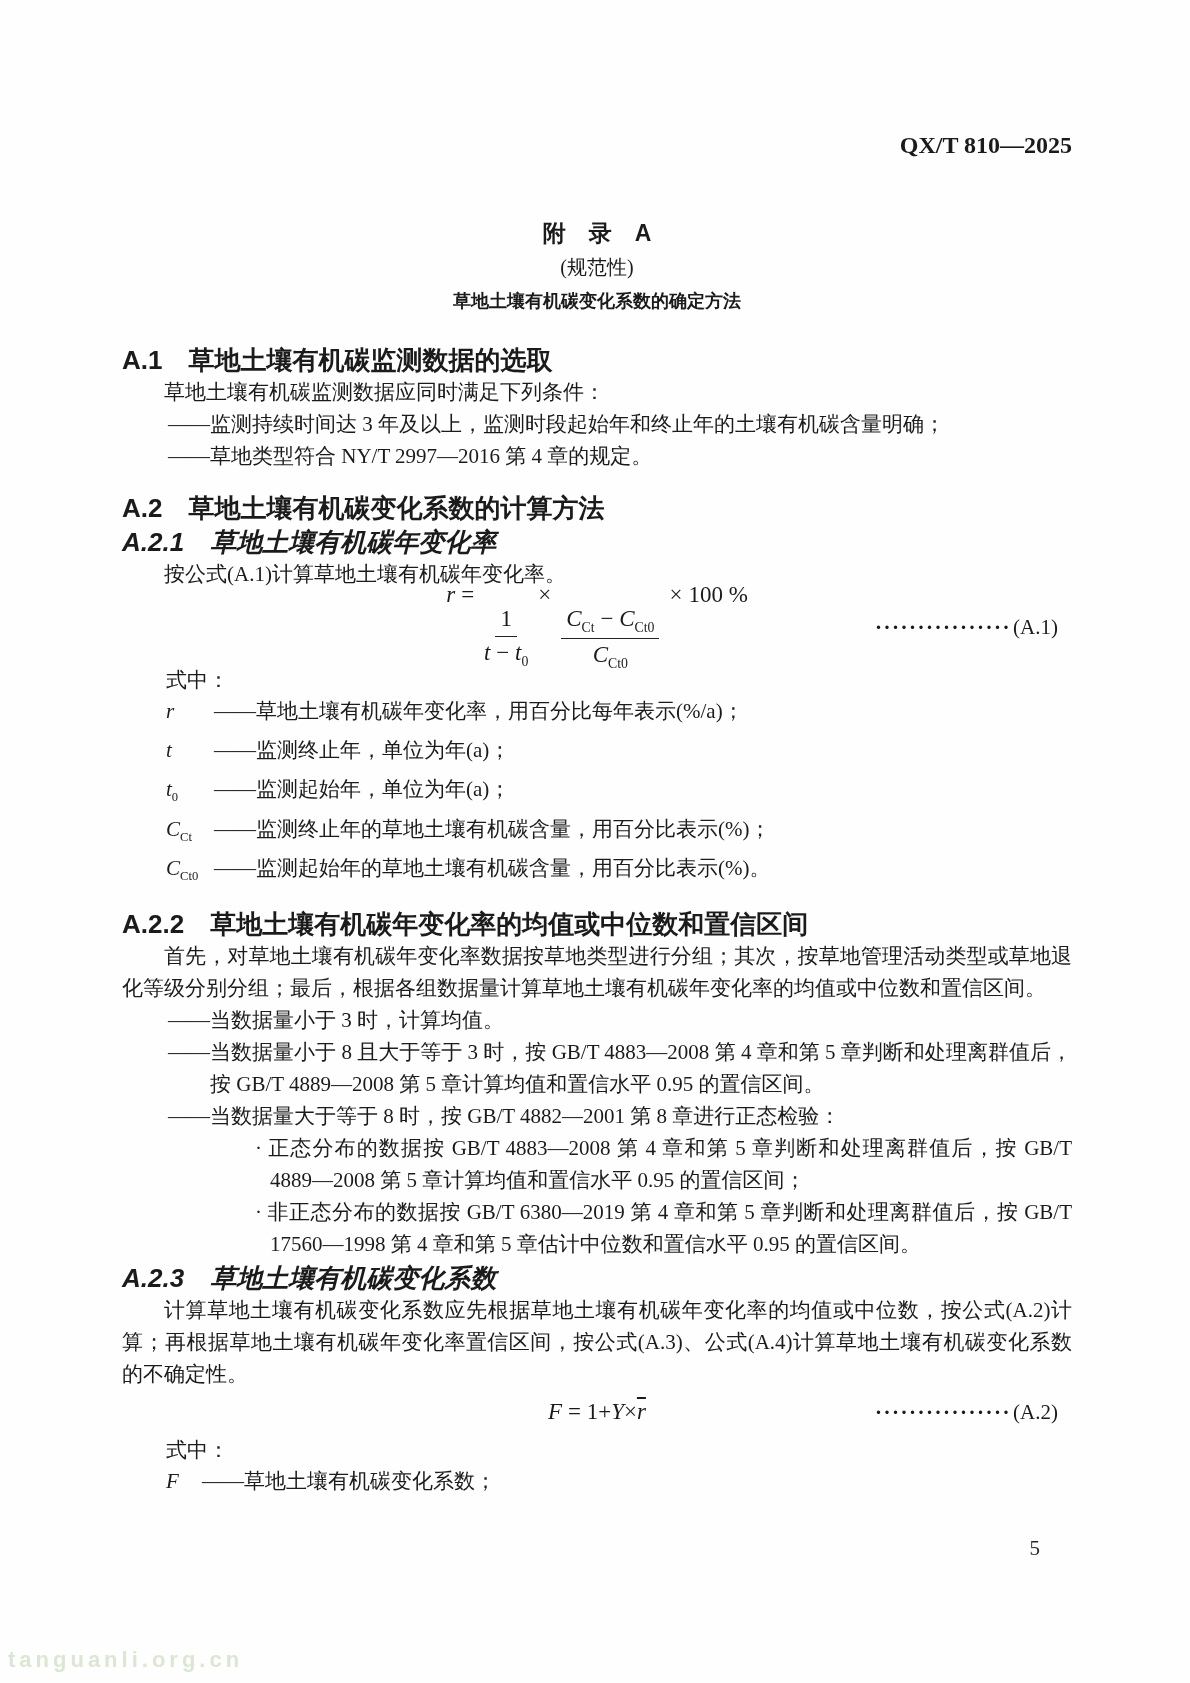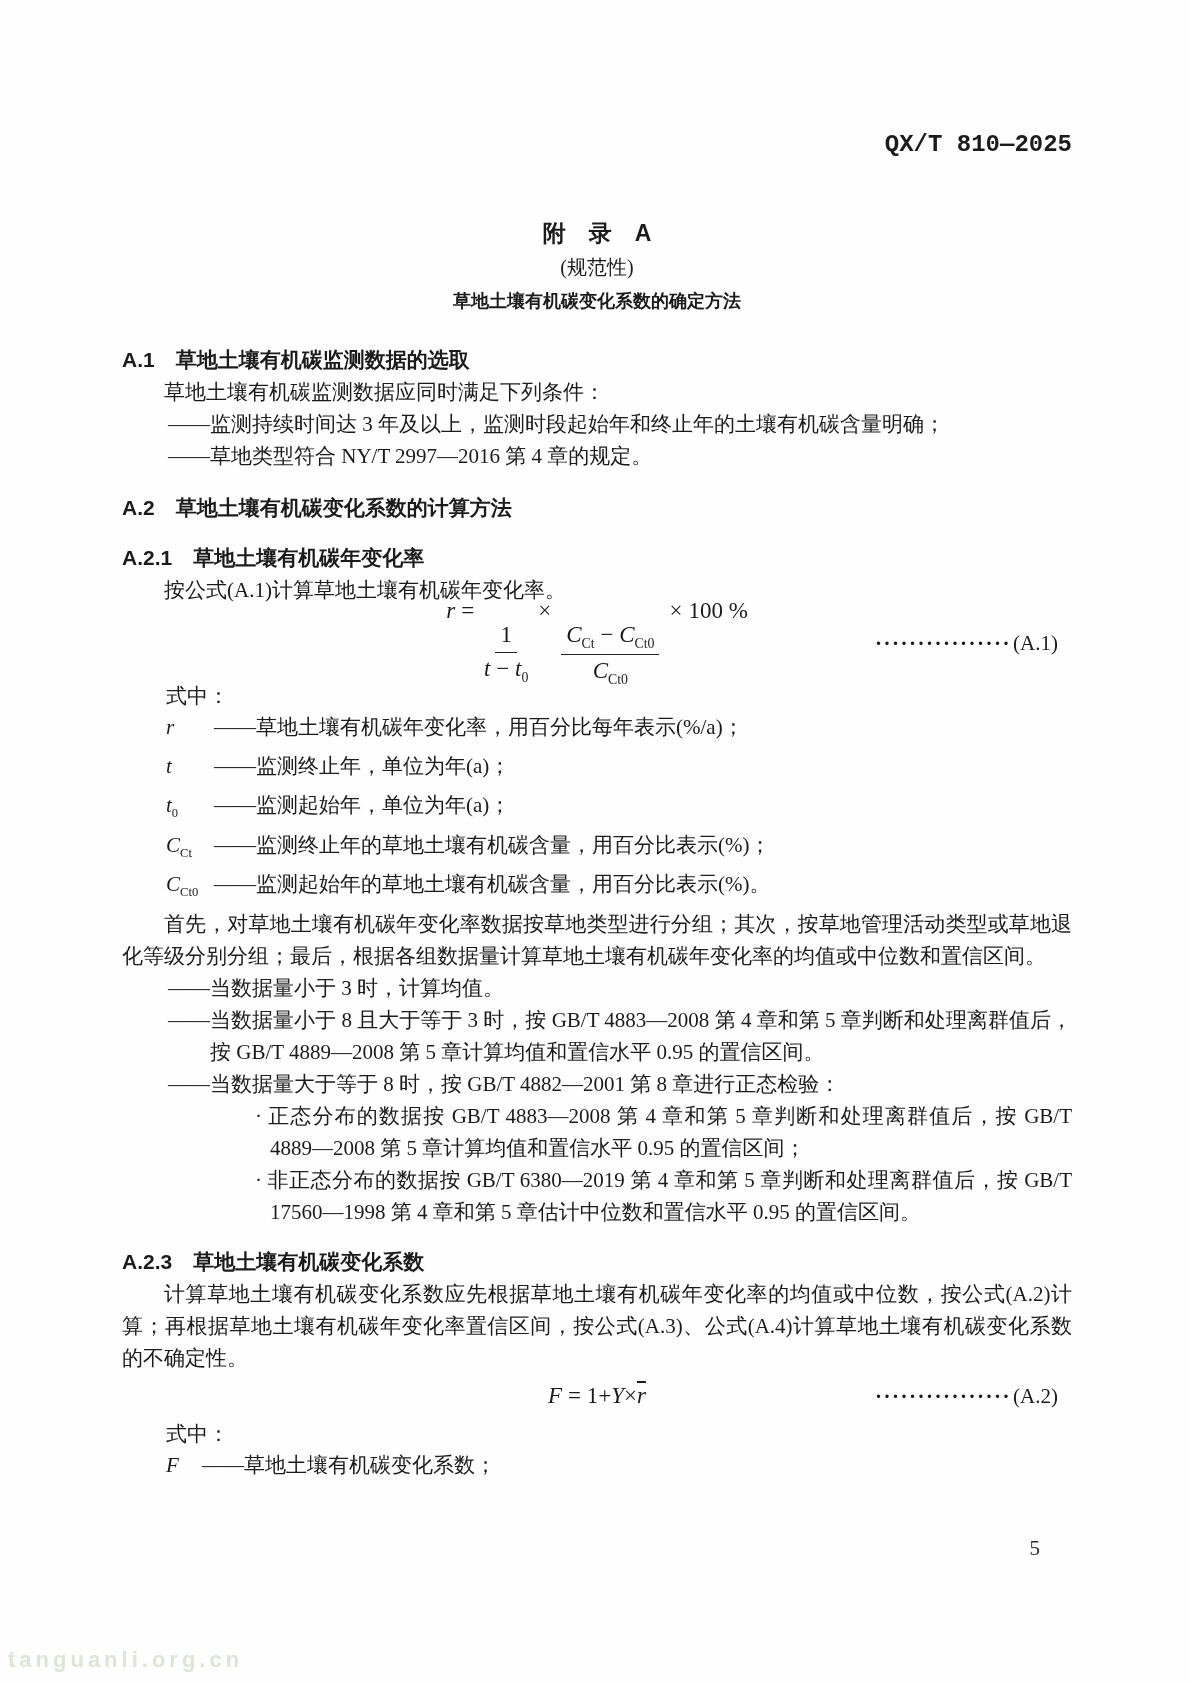--- a/index.html
+++ b/index.html
@@ -14,36 +14,36 @@
     overflow: hidden;
   }
   .content { position: absolute; left: 122px; right: 118px; top: 0; }
 
   .doc-code {
     margin: 0; padding-top: 130px;
     text-align: right;
     font-weight: bold;
     font-size: 24px;
     line-height: 30px;
-    font-family: Liberation Mono, monospace;
+    font-family: Liberation Serif, serif;
   }
 
   .title-block { margin-top: 56px; text-align: center; }
   .t1 { font-family: "Liberation Sans","DejaVu Sans",sans-serif; font-weight: bold; font-size: 23px; line-height: 34px; }
   .t2 { font-size: 20px; line-height: 34px; }
   .t3 { font-family: "Liberation Sans","DejaVu Sans",sans-serif; font-weight: bold; font-size: 18px; line-height: 34px; }
 
   .h3 {
     font-family: "Liberation Sans","DejaVu Sans",sans-serif;
-    font-weight: bold; font-size: 21px; line-height: 32px;
+    font-weight: bold; font-size: 26px; line-height: 32px;
     margin: 0;
   }
   .mt26 { margin-top: 26px; }
   .mt20 { margin-top: 20px; }
-  .mt18 { margin-top: 18px; }
+  .mt18 { margin-top: 2px; font-style: italic; }
   .mt16 { margin-top: 16px; }
 
   .para {
     margin: 0; text-indent: 42px; text-align: justify;
     line-height: 32px;
   }
   .mt6 { }
 
   .dash-item {
     margin: 0 0 0 46px; padding-left: 42px; text-indent: -42px;
@@ -150,20 +150,21 @@
       <span class="sym"><span class="it">C</span><sub>Ct</sub></span>
       <span class="dash">——</span>
       <span class="desc">监测终止年的草地土壤有机碳含量，用百分比表示(%)；</span>
     </div>
     <div class="symrow">
       <span class="sym"><span class="it">C</span><sub>Ct0</sub></span>
       <span class="dash">——</span>
       <span class="desc">监测起始年的草地土壤有机碳含量，用百分比表示(%)。</span>
     </div>
 
+    <div class="h3 mt16">A.2.2　草地土壤有机碳年变化率的均值或中位数和置信区间</div>
     <p class="para mt6">首先，对草地土壤有机碳年变化率数据按草地类型进行分组；其次，按草地管理活动类型或草地退化等级分别分组；最后，根据各组数据量计算草地土壤有机碳年变化率的均值或中位数和置信区间。</p>
 
     <div class="dash-item"><span class="dash">——</span><span>当数据量小于 3 时，计算均值。</span></div>
     <div class="dash-item"><span class="dash">——</span><span>当数据量小于 8 且大于等于 3 时，按 GB/T 4883—2008 第 4 章和第 5 章判断和处理离群值后，按 GB/T 4889—2008 第 5 章计算均值和置信水平 0.95 的置信区间。</span></div>
     <div class="dash-item"><span class="dash">——</span><span>当数据量大于等于 8 时，按 GB/T 4882—2001 第 8 章进行正态检验：</span></div>
 
     <div class="sub-item"><span class="bullet">·</span><span>正态分布的数据按 GB/T 4883—2008 第 4 章和第 5 章判断和处理离群值后，按 GB/T 4889—2008 第 5 章计算均值和置信水平 0.95 的置信区间；</span></div>
     <div class="sub-item"><span class="bullet">·</span><span>非正态分布的数据按 GB/T 6380—2019 第 4 章和第 5 章判断和处理离群值后，按 GB/T 17560—1998 第 4 章和第 5 章估计中位数和置信水平 0.95 的置信区间。</span></div>
 
     <div class="h3 mt18">A.2.3　草地土壤有机碳变化系数</div>

